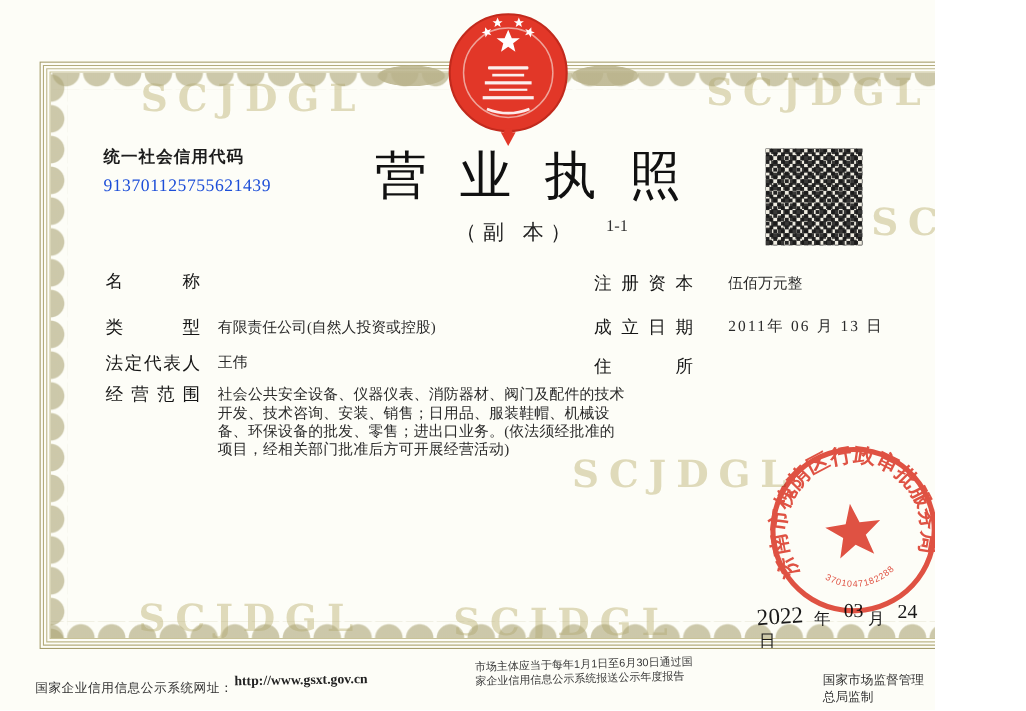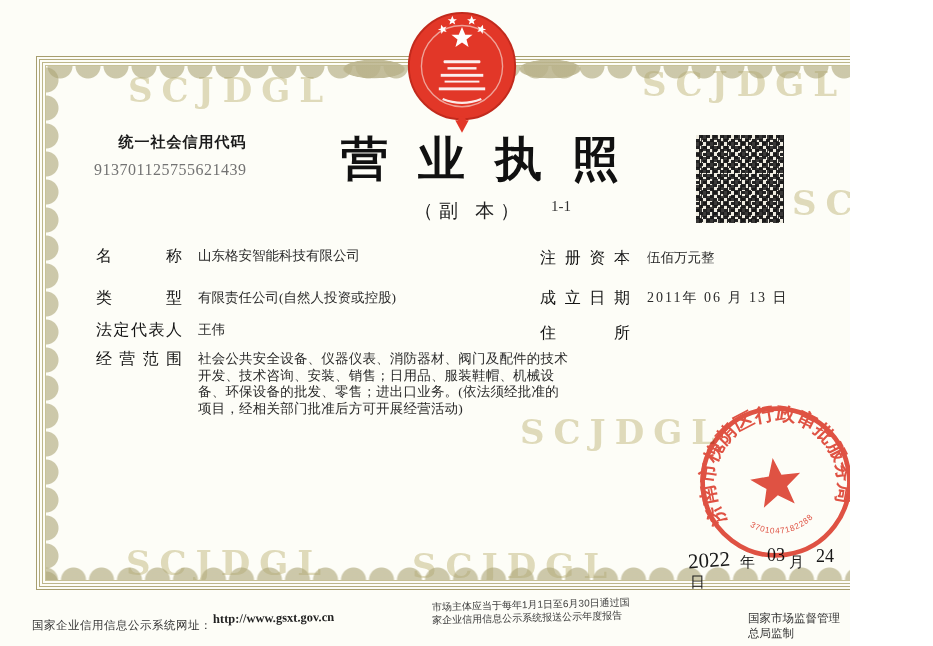--- a/index.html
+++ b/index.html
@@ -28,38 +28,38 @@
   .wing.wl{left:338px}.wing.wr{left:514px}
   
   .wm{position:absolute;font-family:"DejaVu Serif",serif;font-weight:bold;font-size:34px;
       letter-spacing:9px;color:#d8d2ab;opacity:.8;user-select:none;}
   .wm1{left:128px;top:70px}.wm2{left:642px;top:64px}.wm3{left:792px;top:183px}
   .wm4{left:520px;top:412px}.wm5{left:126px;top:543px}.wm6{left:412px;top:546px}
   
   .emblem{position:absolute;left:404px;top:6px;width:116px;height:128px;}
   
   .credit{position:absolute;left:94px;top:133px;}
-  .credit .lab{font-size:15px;font-weight:bold;letter-spacing:1px;text-align:right;}
-  .credit .code{margin-top:9px;font-family:"Liberation Serif",serif;font-size:16px;letter-spacing:.5px;color:#737373;}
+  .credit .lab{font-size:15px;font-weight:bold;letter-spacing:1px;}
+  .credit .code{margin-top:9px;font-family:"Liberation Serif",serif;font-size:16px;letter-spacing:.5px;color:#1d4ed8;}
   .title{position:absolute;left:300px;top:128px;width:360px;text-align:center;
-         font-size:47px;font-weight:700;letter-spacing:30px;text-indent:30px;color:#111;}
+         font-size:47px;font-weight:400;letter-spacing:30px;text-indent:30px;color:#111;}
   .subtitle{position:absolute;left:414px;top:198px;font-size:19px;letter-spacing:6px;color:#222;}
   .copynum{position:absolute;left:551px;top:198px;font-family:"Liberation Serif",serif;font-size:15px;color:#333;}
   .qr{position:absolute;left:696px;top:135px;width:88px;height:88px;
       background-image:repeating-conic-gradient(rgba(25,25,25,.85) 0 25%,rgba(0,0,0,0) 0 50%),
                        repeating-conic-gradient(#242424 0 25%,#efece1 0 50%);
       background-size:11px 11px,7px 7px;}
   .qrnote{position:absolute;left:793px;top:139px;width:74px;font-size:9.5px;line-height:13px;
           color:#444;white-space:pre-line;}
   
   .row{position:absolute;display:flex;}
   .flabel{display:inline-block;font-weight:normal;font-size:16px;color:#151515;
           text-align:justify;text-align-last:justify;flex:none;}
   .lw{width:86px;margin-right:16px;}
-  .rw{width:90px;margin-right:17px;}
+  .rw{width:90px;margin-right:32px;}
   .fvalue{font-family:"Liberation Serif",serif;font-size:13.5px;color:#2a2a2a;line-height:16.5px;
           white-space:pre-line;padding-top:2px;}
   .r-name{left:96px;top:246px}.r-type{left:96px;top:288px}.r-legal{left:96px;top:320px}
   .r-scope{left:96px;top:349px}.r-scope .fvalue{width:372px;letter-spacing:.2px;}
   .r-cap{left:540px;top:248px}.r-est{left:540px;top:288px}.r-addr{left:540px;top:323px}
   .r-addr .fvalue{width:268px;}
   .r-est .fvalue{letter-spacing:2px;font-size:14px;}
   
   .authority{position:absolute;left:586px;top:478px;font-size:17px;font-weight:bold;letter-spacing:12px;color:#181818;}
   .datebar{position:absolute;left:688px;top:545px;font-size:15px;color:#181818;}
@@ -132,21 +132,20 @@
   </div>
 
   <div class="title">营业执照</div>
   <div class="subtitle">（副 本）</div>
   <div class="copynum">1-1</div>
 
   <div class="qr"></div>
 
   <div class="row r-name">
     <span class="flabel lw">名称</span>
-    <span class="fvalue">山东格安智能科技有限公司</span>
   </div>
   <div class="row r-legal">
     <span class="flabel lw">法定代表人</span>
     <span class="fvalue">王伟</span>
   </div>
   <div class="row r-type">
     <span class="flabel lw">类型</span>
     <span class="fvalue">有限责任公司(自然人投资或控股)</span>
   </div>
   <div class="row r-scope">

